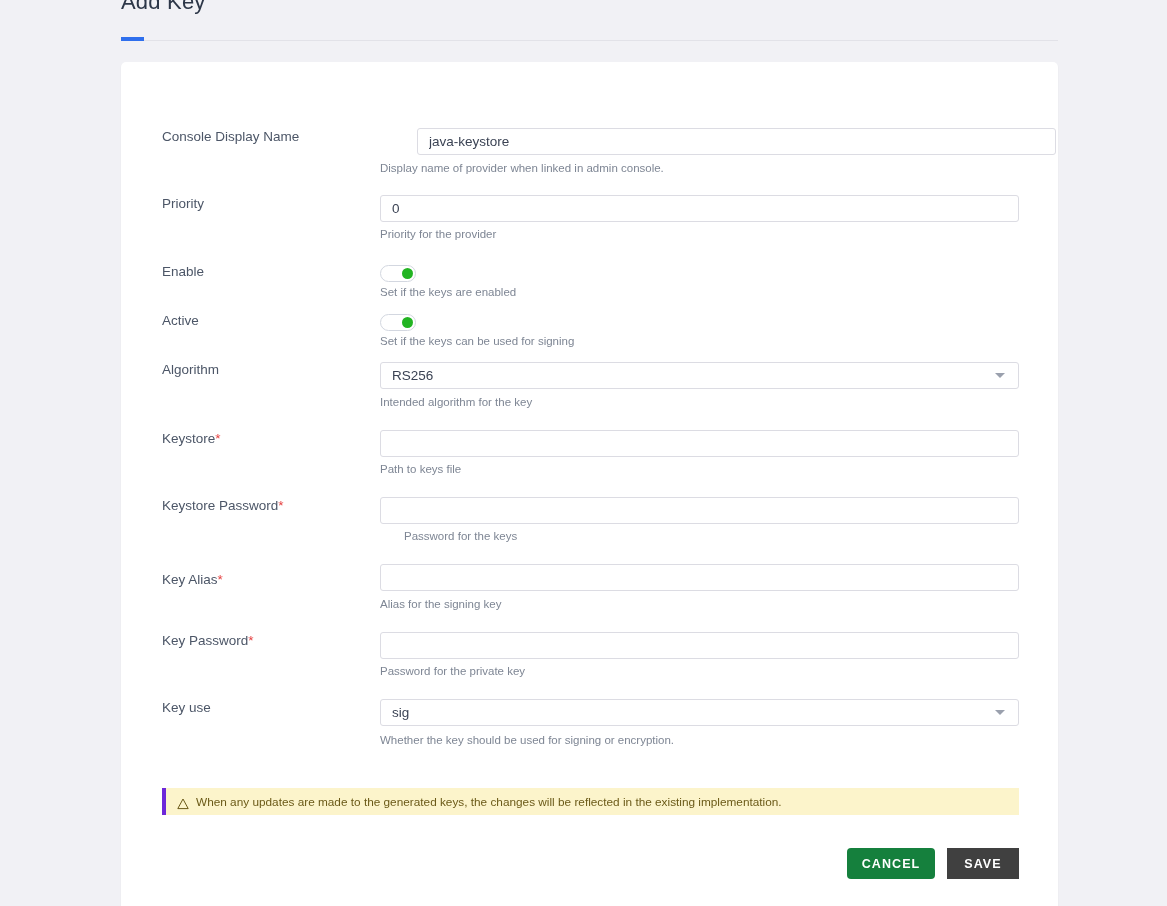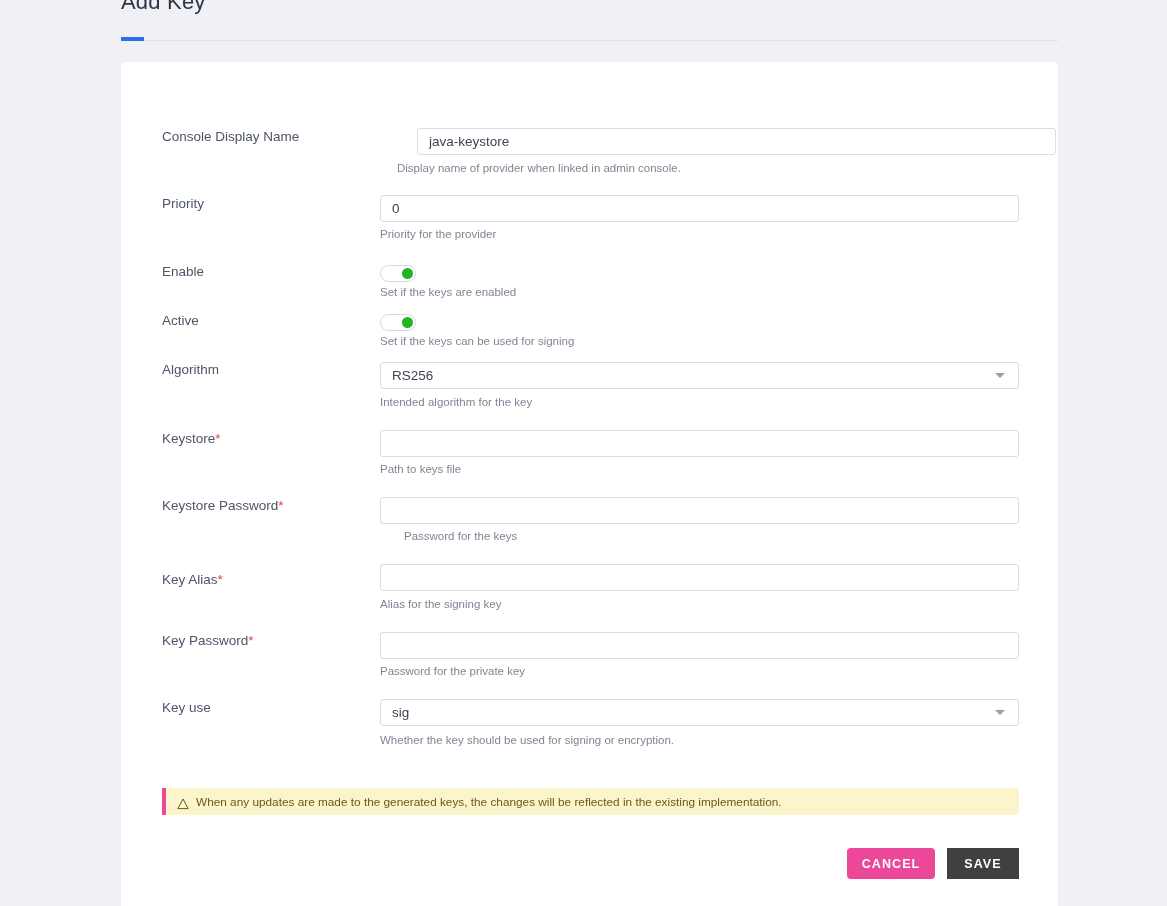--- a/index.html
+++ b/index.html
@@ -121,21 +121,21 @@
     line-height: 14px;
     white-space: nowrap;
   }
 
   
   .warn {
     position: absolute;
     left: 41px; top: 726px;
     width: 857px; height: 27px;
     background: #fcf4cb;
-    border-left: 4px solid #ec4899;
+    border-left: 4px solid #6d28d9;
     display: flex;
     align-items: center;
     padding-left: 11px;
   }
   .warn-icon {
     width: 12px; height: 12px;
     margin-right: 7px;
     flex: 0 0 auto;
     position: relative;
     top: 0px;
@@ -156,21 +156,21 @@
     font-size: 12.5px;
     font-weight: bold;
     letter-spacing: 1.1px;
     color: #ffffff;
     cursor: pointer;
     padding: 0;
   }
   .btn-cancel {
     left: 726px; top: 786px;
     width: 88px;
-    background: #ec4899;
+    background: #15803d;
     border-radius: 4px;
   }
   .btn-save {
     left: 826px; top: 786px;
     width: 72px;
     background: #404040;
     border-radius: 0;
   }
 </style>
 </head>
@@ -181,21 +181,21 @@
   <div class="page-title">Add Key</div>
   <div class="tab-divider"></div>
   <div class="tab-indicator"></div>
 
   <div class="card">
     <div class="form" id="form-root">
         <div class="label" style="top: 67px;"><span>Console Display Name</span></div>
         <div class="control" style="top: 66px; padding-left: 37px;">
           <input type="text" class="text-input" value="java-keystore" placeholder="" style="">
         </div>
-        <div class="hint" style="top: 99px; margin-left: 17px;">Display name of provider when linked in admin console.</div>
+        <div class="hint" style="top: 99px;">Display name of provider when linked in admin console.</div>
         <div class="label" style="top: 134px;"><span>Priority</span></div>
         <div class="control" style="top: 133px;">
           <input type="text" class="text-input" value="0" placeholder="" style="">
         </div>
         <div class="hint" style="top: 165px;">Priority for the provider</div>
         <div class="label" style="top: 202px;"><span>Enable</span></div>
         <div class="control" style="top: 203px;">
           <div class="toggle">
             <span class="knob"></span>
           </div>

